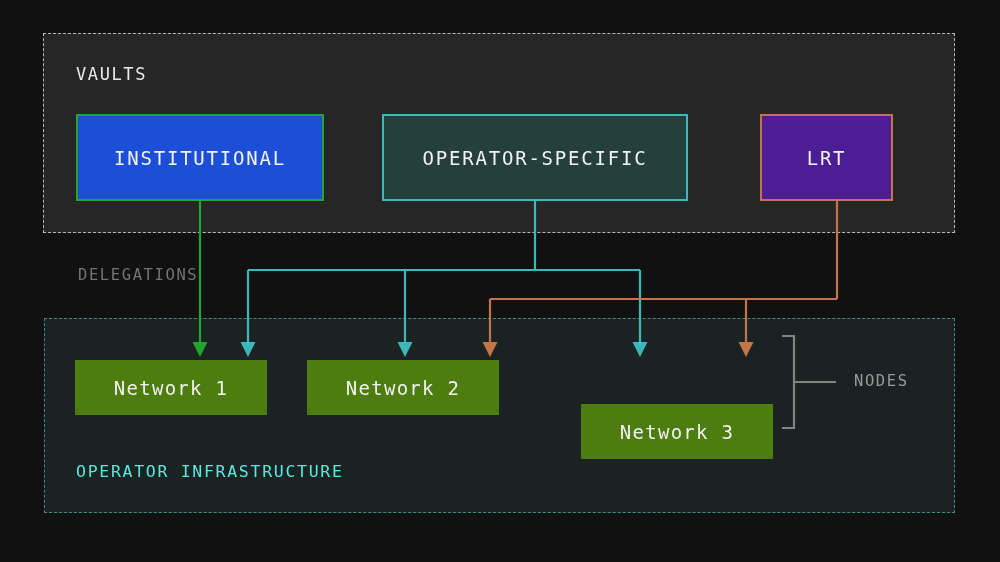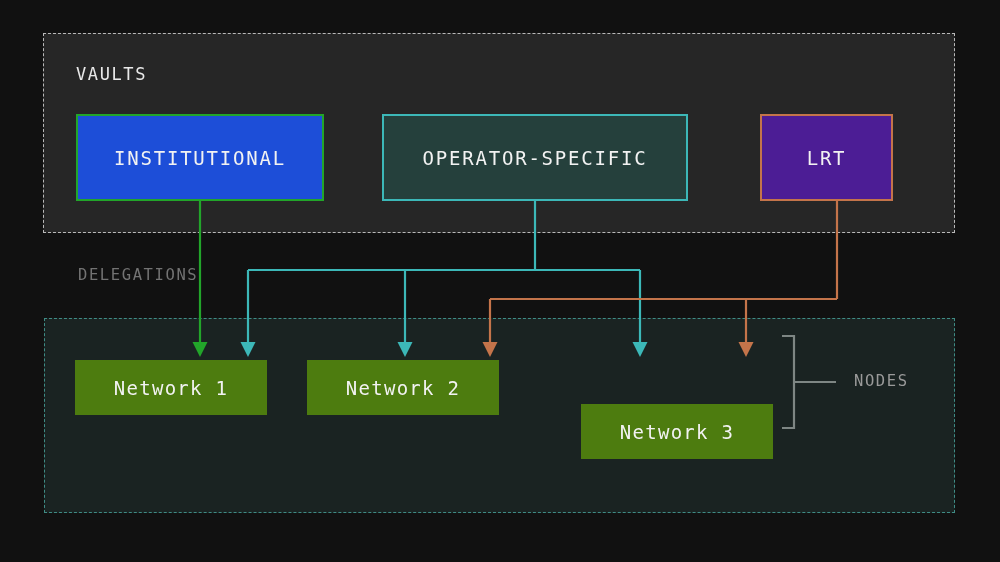--- a/index.html
+++ b/index.html
@@ -87,20 +87,21 @@
   <div class="vault operator">
     <span>OPERATOR-SPECIFIC</span>
   </div>
   <div class="vault lrt">
     <span>LRT</span>
   </div>
 
   <div class="deleg-label">DELEGATIONS</div>
 
   <div class="infra-box"></div>
+  <div class="infra-label">OPERATOR INFRASTRUCTURE</div>
 
   <div class="network n1">
     <span>Network 1</span>
   </div>
   <div class="network n2">
     <span>Network 2</span>
   </div>
   <div class="network n3">
     <span>Network 3</span>
   </div>

